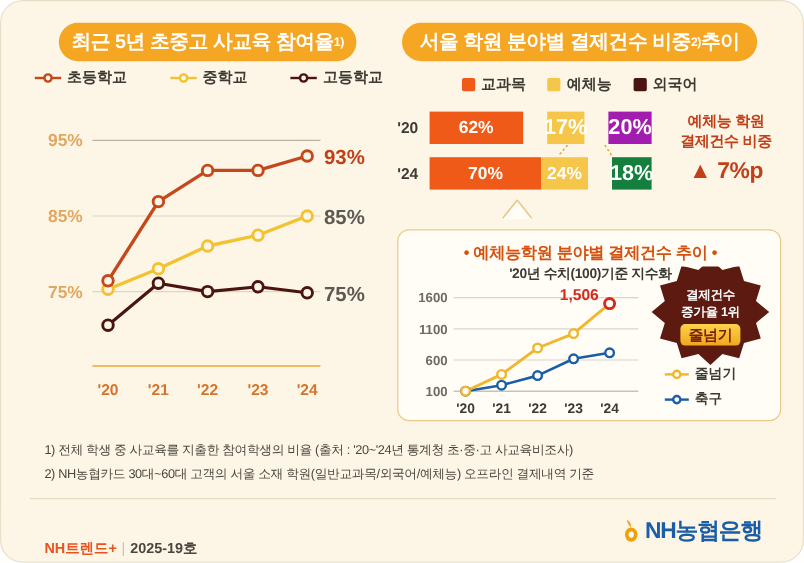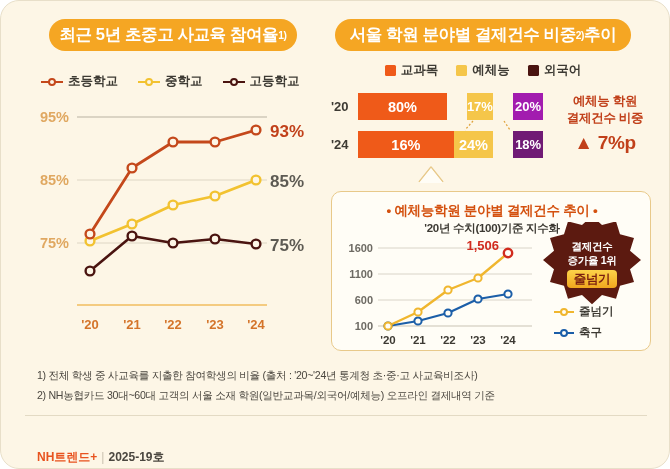--- a/index.html
+++ b/index.html
@@ -39,21 +39,21 @@
   #pill-left { left: 48px; top: 18px; width: 248px; height: 32px; font-size: 16.5px; }
   #pill-right { left: 334px; top: 18px; width: 296px; height: 32px; font-size: 16.5px; }
 
   
   .legend-row {
     position: absolute;
     display: flex;
     align-items: center;
     gap: 18px;
   }
-  #legend-left { left: 40px; top: 72px; width: 266px; gap: 20px; }
+  #legend-left { left: 40px; top: 55px; width: 266px; justify-content: center; gap: 36px; }
   .leg-item { display: flex; align-items: center; gap: 5px; font-size: 12.5px; font-weight: bold; color: #3d3a33; white-space: nowrap; }
   .leg-marker { width: 22px; height: 10px; position: relative; }
   .leg-marker i {
     position: absolute; top: 4px; left: 0; width: 22px; height: 2.4px; display: block;
   }
   .leg-marker b {
     position: absolute; top: 1.2px; left: 7px; width: 8px; height: 8px;
     border-radius: 50%; background: #fdf6e6; border: 2.2px solid currentColor;
   }
 
@@ -73,21 +73,21 @@
   
   #bars { position: absolute; left: 330px; top: 92px; width: 212px; height: 72px; }
   .bar-row { position: absolute; left: 0; width: 212px; height: 27px; }
   .bar-year {
     position: absolute; left: 0; top: 0; width: 26px; height: 27px;
     display: flex; align-items: center; justify-content: flex-start;
     font-size: 13px; font-weight: bold; color: #3d3a33;
   }
   .bar-track { position: absolute; left: 27px; top: 0; height: 27px; width: 185px; display: flex; }
   .seg { display: flex; align-items: center; justify-content: center; color: #fff; font-weight: bold; font-size: 14.5px; }
-  .seg.small { font-size: 13px; margin-left: 20px; }
+  .seg.small { font-size: 18px; margin-left: 20px; }
   .seg-yellow { color: #ffffff; }
 
   #bar-note {
     position: absolute; left: 548px; top: 92px; width: 112px;
     text-align: center; font-size: 12.5px; font-weight: bold; color: #c1401a; line-height: 1.38;
     letter-spacing: -0.3px;
   }
   #bar-note .delta { font-size: 19px; display: block; margin-top: 2px; }
 
   
@@ -244,31 +244,31 @@
     <div class="leg-item">
       <span class="leg-sq" style="background:#4a1410"></span>
       <span>외국어</span>
     </div>
   </div>
 
   <div id="bars">
     <div class="bar-row" style="top:0">
       <div class="bar-year">'20</div>
       <div class="bar-track">
-        <div class="seg" style="background:#ef5a19; width:62%">80%</div>
+        <div class="seg" style="background:#ef5a19; width:62%">62%</div>
         <div class="seg small seg-yellow" style="background:#f5c64a; width:17%">17%</div>
         <div class="seg small" style="background:#a21caf; width:21%">20%</div>
       </div>
     </div>
     <div class="bar-row" style="top:38px">
       <div class="bar-year">'24</div>
       <div class="bar-track">
-        <div class="seg" style="background:#ef5a19; width:58%">16%</div>
+        <div class="seg" style="background:#ef5a19; width:58%">70%</div>
         <div class="seg seg-yellow" style="background:#f5c64a; width:24%">24%</div>
-        <div class="seg small" style="background:#701a75; width:18%">18%</div>
+        <div class="seg small" style="background:#15803d; width:18%">18%</div>
       </div>
     </div>
 
     <svg width="212" height="72" style="position:absolute;left:0;top:0;pointer-events:none">
       <line x1="142" y1="28" x2="134" y2="37" stroke="#e0a23a" stroke-width="1.2" stroke-dasharray="2,2"></line>
       <line x1="173" y1="28" x2="179" y2="37" stroke="#e0a23a" stroke-width="1.2" stroke-dasharray="2,2"></line>
     </svg>
   </div>
 
   <div id="bar-note">
@@ -366,14 +366,22 @@
     <div class="note">1) 전체 학생 중 사교육를 지출한 참여학생의 비율 (출처 : '20~'24년 통계청 초·중·고 사교육비조사)</div>
     <div class="note">2) NH농협카드 30대~60대 고객의 서울 소재 학원(일반교과목/외국어/예체능) 오프라인 결제내역 기준</div>
   </div>
 
   <div id="divider"></div>
 
   <div id="footer-left">
     <span class="brand">NH트렌드+</span><span class="sep">|</span><span>2025-19호</span>
   </div>
 
+  <div id="footer-logo">
+    <svg class="mark" viewBox="0 0 16 20">
+      <ellipse cx="8" cy="13.5" rx="5.2" ry="6" fill="#f2a007"></ellipse>
+      <path d="M8 7.5 C8 4 6 2 4.2 1.2 C5 4 6 6 8 7.5 Z" fill="#f2a007"></path>
+      <ellipse cx="8" cy="13.5" rx="2.2" ry="2.6" fill="#ffffff"></ellipse>
+    </svg>
+    <span class="txt">NH농협은행</span>
+  </div>
 
 </div>
 
 </body></html>

